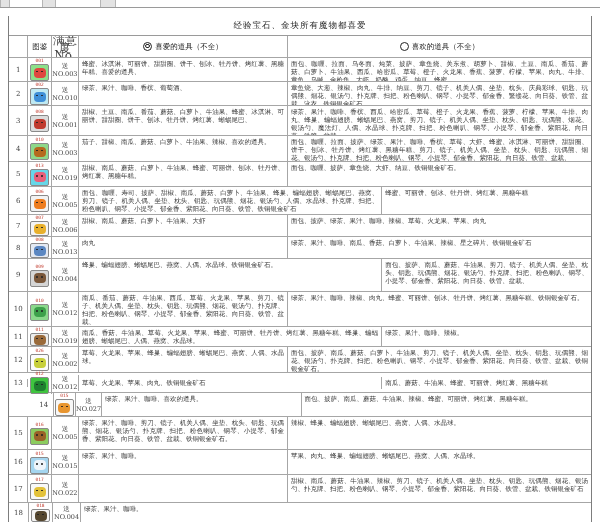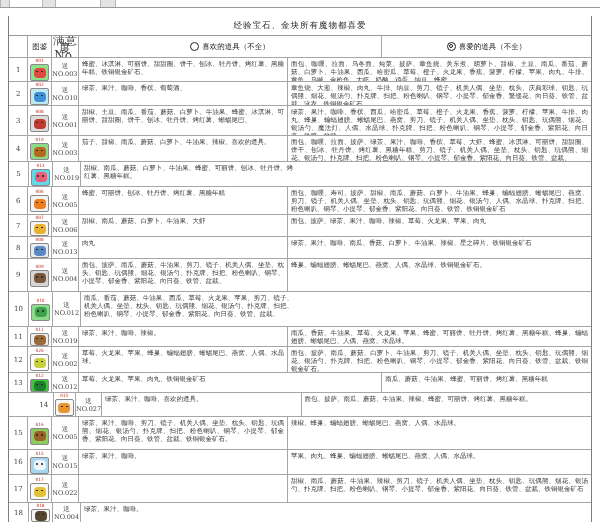--- a/index.html
+++ b/index.html
@@ -50,45 +50,45 @@
 <div class="tbl">
   <div class="banner">经验宝石、金块所有魔物都喜爱</div>
 
   <div class="hrow">
     <div class="c num"></div>
     <div class="c iconc" style="justify-content:center">图鉴</div>
     <div class="c satc satcell">
       <span>满意度</span>
       <span>No.</span>
     </div>
+    <div class="c favc">
+      <span class="ring double"></span>
+      <span>喜爱的道具（不全）</span>
+    </div>
     <div class="c likec">
       <span class="ring"></span>
       <span>喜欢的道具（不全）</span>
-    </div>
-    <div class="c favc">
-      <span class="ring double"></span>
-      <span>喜爱的道具（不全）</span>
     </div>
   </div>
 
   <div id="rows">
   <div class="row" style="height: 24px;">
     <div class="c num">1</div>
     <div class="c iconc">
       <div class="badge">001</div>
       <div class="iconbox" style="background: rgb(141, 224, 138);">
         <div class="sprite" style="background: rgb(224, 72, 63);"></div>
       </div>
     </div>
     <div class="c satc">
       <span>送</span>
       <span>NO.003</span>
     </div>
     <div class="c favc">
-      <div class="items">蜂蜜、冰淇淋、可丽饼、甜甜圈、饼干、刨冰、牡丹饼、烤红薯、黑糖年糕、铁铜银金矿石、</div>
+      <div class="items">蜂蜜、冰淇淋、可丽饼、甜甜圈、饼干、刨冰、牡丹饼、烤红薯、黑糖年糕、喜爱的道具、</div>
     </div>
     <div class="c likec">
       <div class="items">面包、咖喱、拉面、乌冬面、炖菜、披萨、章鱼烧、关东煮、胡萝卜、甜椒、土豆、南瓜、番茄、蘑菇、白萝卜、牛油果、西瓜、哈密瓜、草莓、橙子、火龙果、香蕉、菠萝、柠檬、苹果、肉丸、牛排、章鱼、乌贼、金枪鱼、大虾、奶酪、鸡蛋、纳豆、蜂蜜。</div>
     </div>
   </div>
 
   <div class="row" style="height: 24px;">
     <div class="c num">2</div>
     <div class="c iconc">
       <div class="badge">002</div>
@@ -156,39 +156,42 @@
         <div class="sprite" style="background: rgb(232, 96, 122);"></div>
       </div>
     </div>
     <div class="c satc">
       <span>送</span>
       <span>NO.019</span>
     </div>
     <div class="c favc">
       <div class="items">甜椒、南瓜、蘑菇、白萝卜、牛油果、蜂蜜、可丽饼、刨冰、牡丹饼、烤红薯、黑糖年糕。</div>
     </div>
+    <div class="c likec">
+      <div class="items">面包、咖喱、披萨、章鱼烧、大虾、纳豆、铁铜银金矿石。</div>
+    </div>
   </div>
 
   <div class="row" style="height: 28px;">
     <div class="c num">6</div>
     <div class="c iconc">
       <div class="badge">006</div>
       <div class="iconbox" style="background: rgb(242, 242, 242);">
         <div class="sprite" style="background: rgb(238, 125, 31);"></div>
       </div>
     </div>
     <div class="c satc">
       <span>送</span>
       <span>NO.005</span>
     </div>
+    <div class="c likec">
+      <div class="items">面包、咖喱、寿司、披萨、甜椒、南瓜、蘑菇、白萝卜、牛油果、蜂巢、蝙蝠翅膀、蜥蜴尾巴、燕窝、剪刀、镜子、机关人偶、坐垫、枕头、钥匙、玩偶熊、烟花、银汤勺、人偶、水晶球、扑克牌、扫把、粉色喇叭、钢琴、小提琴、郁金香、紫阳花、向日葵、铁管、铁铜银金矿石</div>
+    </div>
     <div class="c favc">
       <div class="items">蜂蜜、可丽饼、刨冰、牡丹饼、烤红薯、黑糖年糕</div>
-    </div>
-    <div class="c likec">
-      <div class="items">面包、咖喱、寿司、披萨、甜椒、南瓜、蘑菇、白萝卜、牛油果、蜂巢、蝙蝠翅膀、蜥蜴尾巴、燕窝、剪刀、镜子、机关人偶、坐垫、枕头、钥匙、玩偶熊、烟花、银汤勺、人偶、水晶球、扑克牌、扫把、粉色喇叭、钢琴、小提琴、郁金香、紫阳花、向日葵、铁管、铁铜银金矿石</div>
     </div>
   </div>
 
   <div class="row" style="height: 22px;">
     <div class="c num">7</div>
     <div class="c iconc">
       <div class="badge">007</div>
       <div class="iconbox" style="background: rgb(244, 244, 244);">
         <div class="sprite" style="background: rgb(232, 176, 44);"></div>
       </div>
@@ -230,62 +233,65 @@
     <div class="c iconc">
       <div class="badge">009</div>
       <div class="iconbox" style="background: rgb(213, 213, 213);">
         <div class="sprite" style="background: rgb(122, 87, 58);"></div>
       </div>
     </div>
     <div class="c satc">
       <span>送</span>
       <span>NO.004</span>
     </div>
+    <div class="c likec">
+      <div class="items">蜂巢、蝙蝠翅膀、蜥蜴尾巴、燕窝、人偶、水晶球、铁铜银金矿石。</div>
+    </div>
     <div class="c favc">
       <div class="items">面包、披萨、南瓜、蘑菇、牛油果、剪刀、镜子、机关人偶、坐垫、枕头、钥匙、玩偶熊、烟花、银汤勺、扑克牌、扫把、粉色喇叭、钢琴、小提琴、郁金香、紫阳花、向日葵、铁管、盆栽、</div>
-    </div>
-    <div class="c likec">
-      <div class="items">蜂巢、蝙蝠翅膀、蜥蜴尾巴、燕窝、人偶、水晶球、铁铜银金矿石。</div>
     </div>
   </div>
 
   <div class="row" style="height: 35px;">
     <div class="c num">10</div>
     <div class="c iconc">
       <div class="badge">010</div>
       <div class="iconbox" style="background: rgb(140, 216, 140);">
         <div class="sprite" style="background: rgb(61, 160, 74);"></div>
       </div>
     </div>
     <div class="c satc">
       <span>送</span>
       <span>NO.012</span>
     </div>
     <div class="c favc">
       <div class="items">南瓜、番茄、蘑菇、牛油果、西瓜、草莓、火龙果、苹果、剪刀、镜子、机关人偶、坐垫、枕头、钥匙、玩偶熊、烟花、银汤勺、扑克牌、扫把、粉色喇叭、钢琴、小提琴、郁金香、紫阳花、向日葵、铁管、盆栽、</div>
     </div>
+    <div class="c likec">
+      <div class="items">绿茶、果汁、咖啡、辣椒、肉丸、蜂蜜、可丽饼、刨冰、牡丹饼、烤红薯、黑糖年糕、铁铜银金矿石。</div>
+    </div>
   </div>
 
   <div class="row" style="height: 20px;">
     <div class="c num">11</div>
     <div class="c iconc">
       <div class="badge">011</div>
       <div class="iconbox" style="background: rgb(236, 236, 236);">
         <div class="sprite" style="background: rgb(154, 106, 58);"></div>
       </div>
     </div>
     <div class="c satc">
       <span>送</span>
       <span>NO.019</span>
     </div>
+    <div class="c likec">
+      <div class="items">南瓜、香菇、牛油果、草莓、火龙果、苹果、蜂蜜、可丽饼、牡丹饼、烤红薯、黑糖年糕、蜂巢、蝙蝠翅膀、蜥蜴尾巴、人偶、燕窝、水晶球。</div>
+    </div>
     <div class="c favc">
       <div class="items">绿茶、果汁、咖啡、辣椒。</div>
-    </div>
-    <div class="c likec">
-      <div class="items">南瓜、香菇、牛油果、草莓、火龙果、苹果、蜂蜜、可丽饼、牡丹饼、烤红薯、黑糖年糕、蜂巢、蝙蝠翅膀、蜥蜴尾巴、人偶、燕窝、水晶球。</div>
     </div>
   </div>
 
   <div class="row" style="height: 26px;">
     <div class="c num">12</div>
     <div class="c iconc">
       <div class="badge">026</div>
       <div class="iconbox" style="background: rgb(251, 251, 251);">
         <div class="sprite" style="background: rgb(199, 207, 58);"></div>
       </div>
@@ -295,21 +301,21 @@
       <span>NO.002</span>
     </div>
     <div class="c favc">
       <div class="items">草莓、火龙果、苹果、蜂巢、蝙蝠翅膀、蜥蜴尾巴、燕窝、人偶、水晶球。</div>
     </div>
     <div class="c likec">
       <div class="items">面包、披萨、南瓜、蘑菇、白萝卜、牛油果、剪刀、镜子、机关人偶、坐垫、枕头、钥匙、玩偶熊、烟花、银汤勺、扑克牌、扫把、粉色喇叭、钢琴、小提琴、郁金香、紫阳花、向日葵、铁管、盆栽、铁铜银金矿石。</div>
     </div>
   </div>
 
-  <div class="row" style="height: 20px;">
+  <div class="row" style="height: 20px; align-items: center;">
     <div class="c num">13</div>
     <div class="c iconc">
       <div class="badge">012</div>
       <div class="iconbox" style="background: rgb(63, 196, 63);">
         <div class="sprite" style="background: rgb(31, 127, 47);"></div>
       </div>
     </div>
     <div class="c satc">
       <span>送</span>
       <span>NO.012</span>

